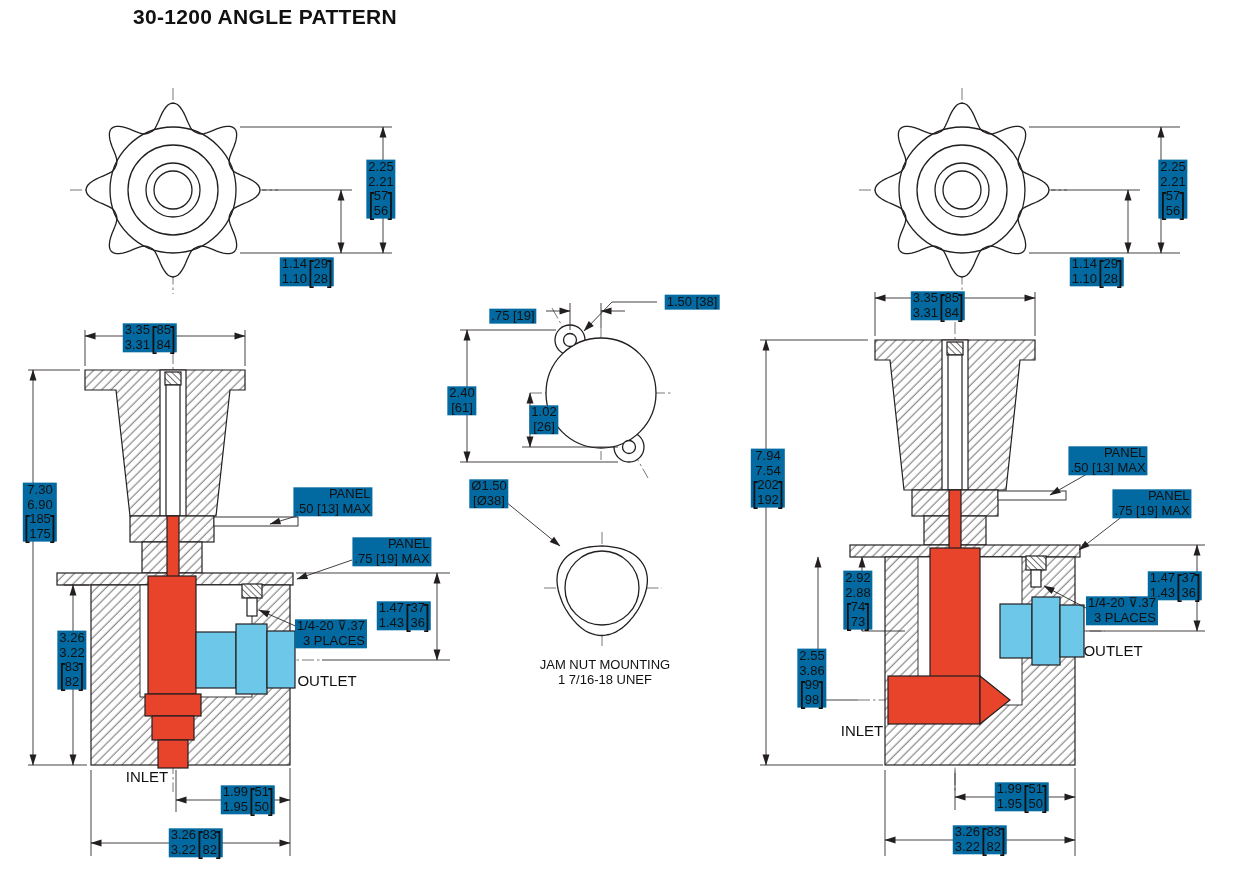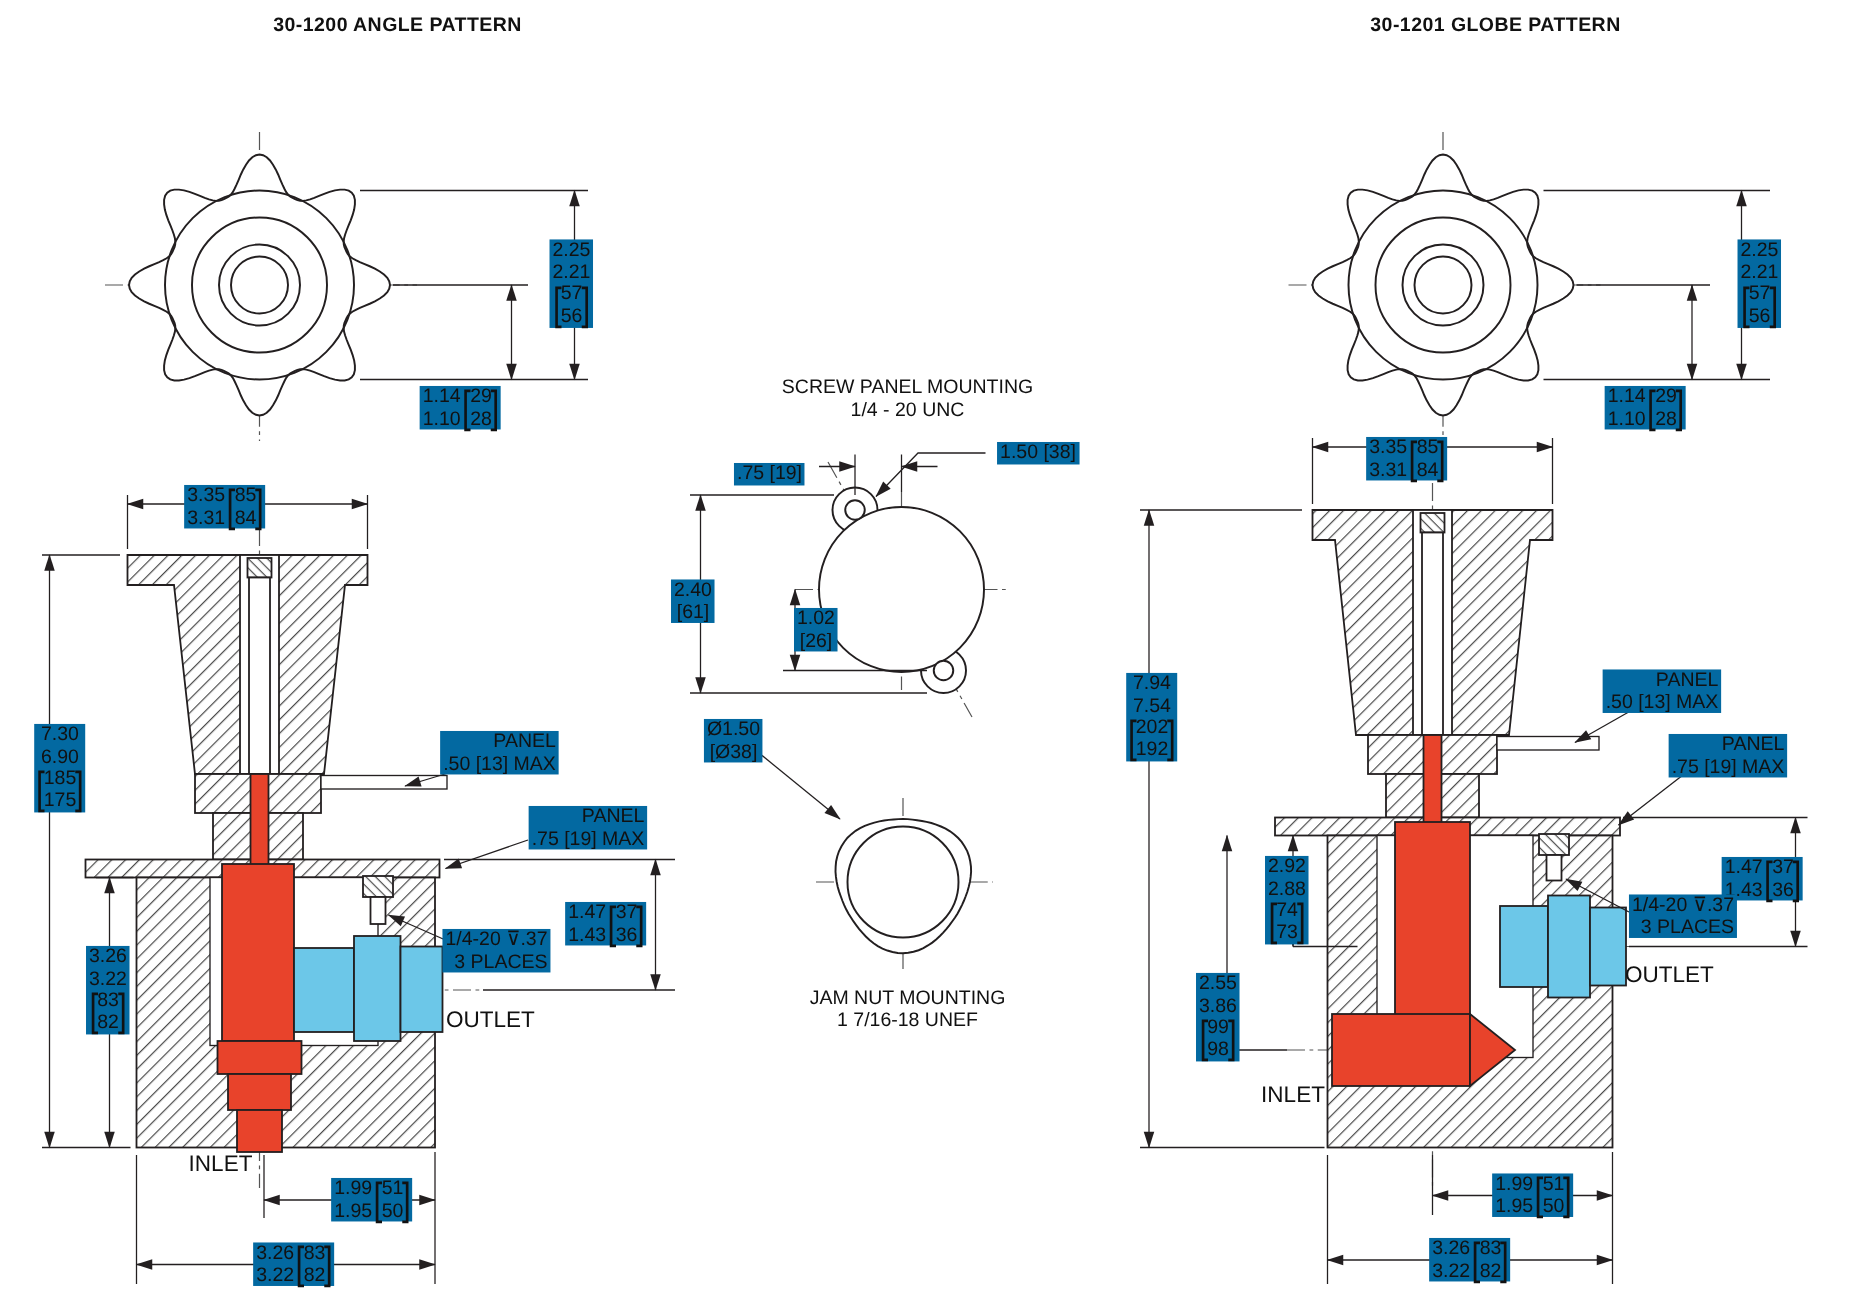--- a/index.html
+++ b/index.html
@@ -3,21 +3,21 @@
 <meta charset="utf-8">
 <style>
   html,body{margin:0;padding:0;background:#fff;}
   #canvas{position:relative;width:1243px;height:876px;background:#fff;overflow:hidden;
           font-family:"Liberation Sans","DejaVu Sans",sans-serif;color:#111;}
   #canvas > svg{position:absolute;left:0;top:0;}
   .lbl{position:absolute;transform:translate(-50%,-50%);font-size:13px;line-height:1.13;
        text-align:center;white-space:nowrap;color:#111;}
   .bg{background:#0369a1;padding:0 2px;}
   .tal{text-align:right;}
-  .title{font-size:13px;font-weight:bold;letter-spacing:.3px;}
+  .title{font-size:21px;font-weight:bold;letter-spacing:.3px;}
   .dimv{display:flex;flex-direction:column;align-items:center;}
   .dimh{display:flex;flex-direction:row;align-items:center;}
   .dimh > .col{margin-right:2px;}
   .mmwrap{display:flex;flex-direction:row;align-items:center;}
   .col{display:flex;flex-direction:column;align-items:center;}
   .br{font-size:30px;font-weight:100;line-height:.8;transform:scaleX(.7);margin:0 -2px;display:block;}
 </style>
 </head>
 <body>
 
@@ -226,21 +226,20 @@
       <line x1="885" y1="770" x2="885" y2="856"></line>
       <line x1="885" y1="840" x2="1075" y2="840" marker-start="url(#arr)" marker-end="url(#arr)"></line>
       <path d="M1094,470 L1050,495" marker-end="url(#arr)"></path>
       <path d="M1128,512 L1079,550" marker-end="url(#arr)"></path>
       <path d="M1086,608 L1044,586" marker-end="url(#arr)"></path>
     </g>
   </g>
 </svg>
 
 <div class="lbl title" style="left:265px;top:17px">30-1200 ANGLE PATTERN</div>
-<div class="lbl title" style="left:997px;top:17px">30-1201 GLOBE PATTERN</div>
 
 <div class="lbl bg dimv" style="left:381px;top:189px">
   <div class="col">
         <div>2.25</div>
         <div>2.21</div>
       </div>
   <div class="mmwrap">
         <span class="br">[</span>
         <div class="col">
           <div>57</div>
@@ -356,24 +355,20 @@
   <div class="mmwrap">
         <span class="br">[</span>
         <div class="col">
           <div>83</div>
           <div>82</div>
         </div>
         <span class="br">]</span>
       </div>
 </div>
 
-<div class="lbl" style="left:605px;top:266px">
-  <div>SCREW PANEL MOUNTING</div>
-  <div>1/4 - 20 UNC</div>
-</div>
 <div class="lbl bg" style="left:513px;top:316px">.75 [19]</div>
 <div class="lbl bg" style="left:692px;top:302px">1.50 [38]</div>
 <div class="lbl bg" style="left:462px;top:401px">
   <div>2.40</div>
   <div>[61]</div>
 </div>
 <div class="lbl bg" style="left:544px;top:420px">
   <div>1.02</div>
   <div>[26]</div>
 </div>

